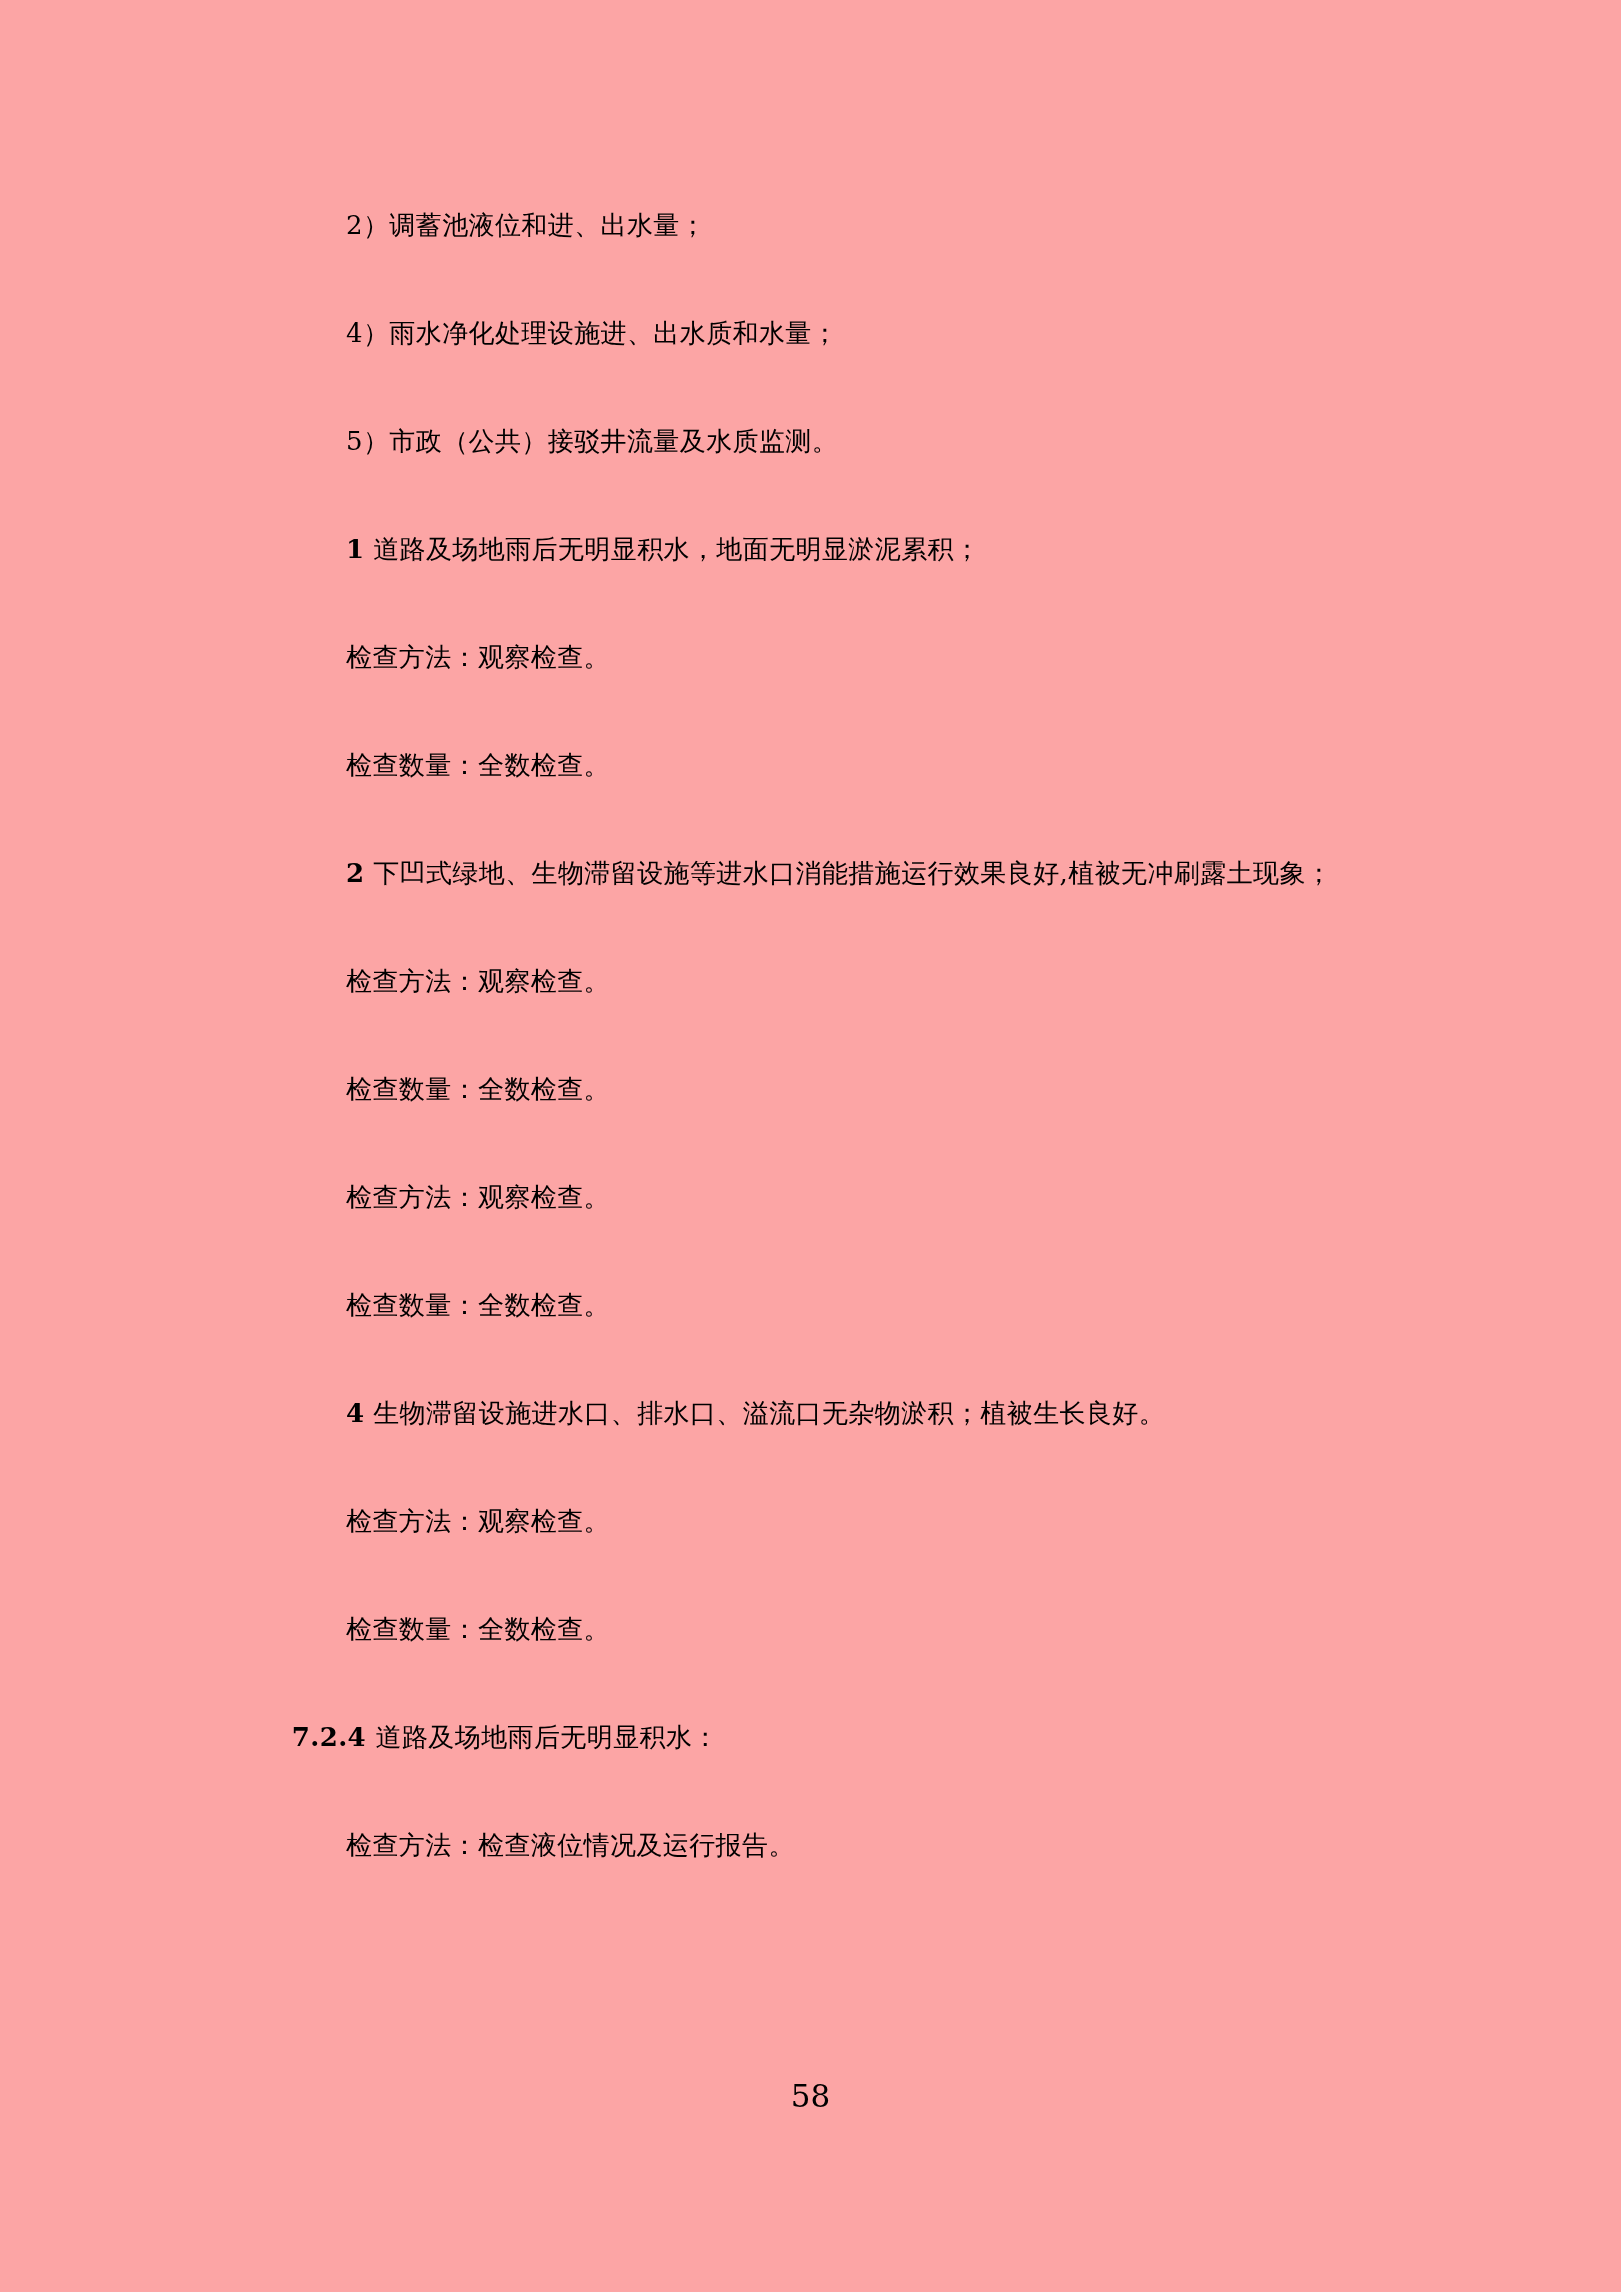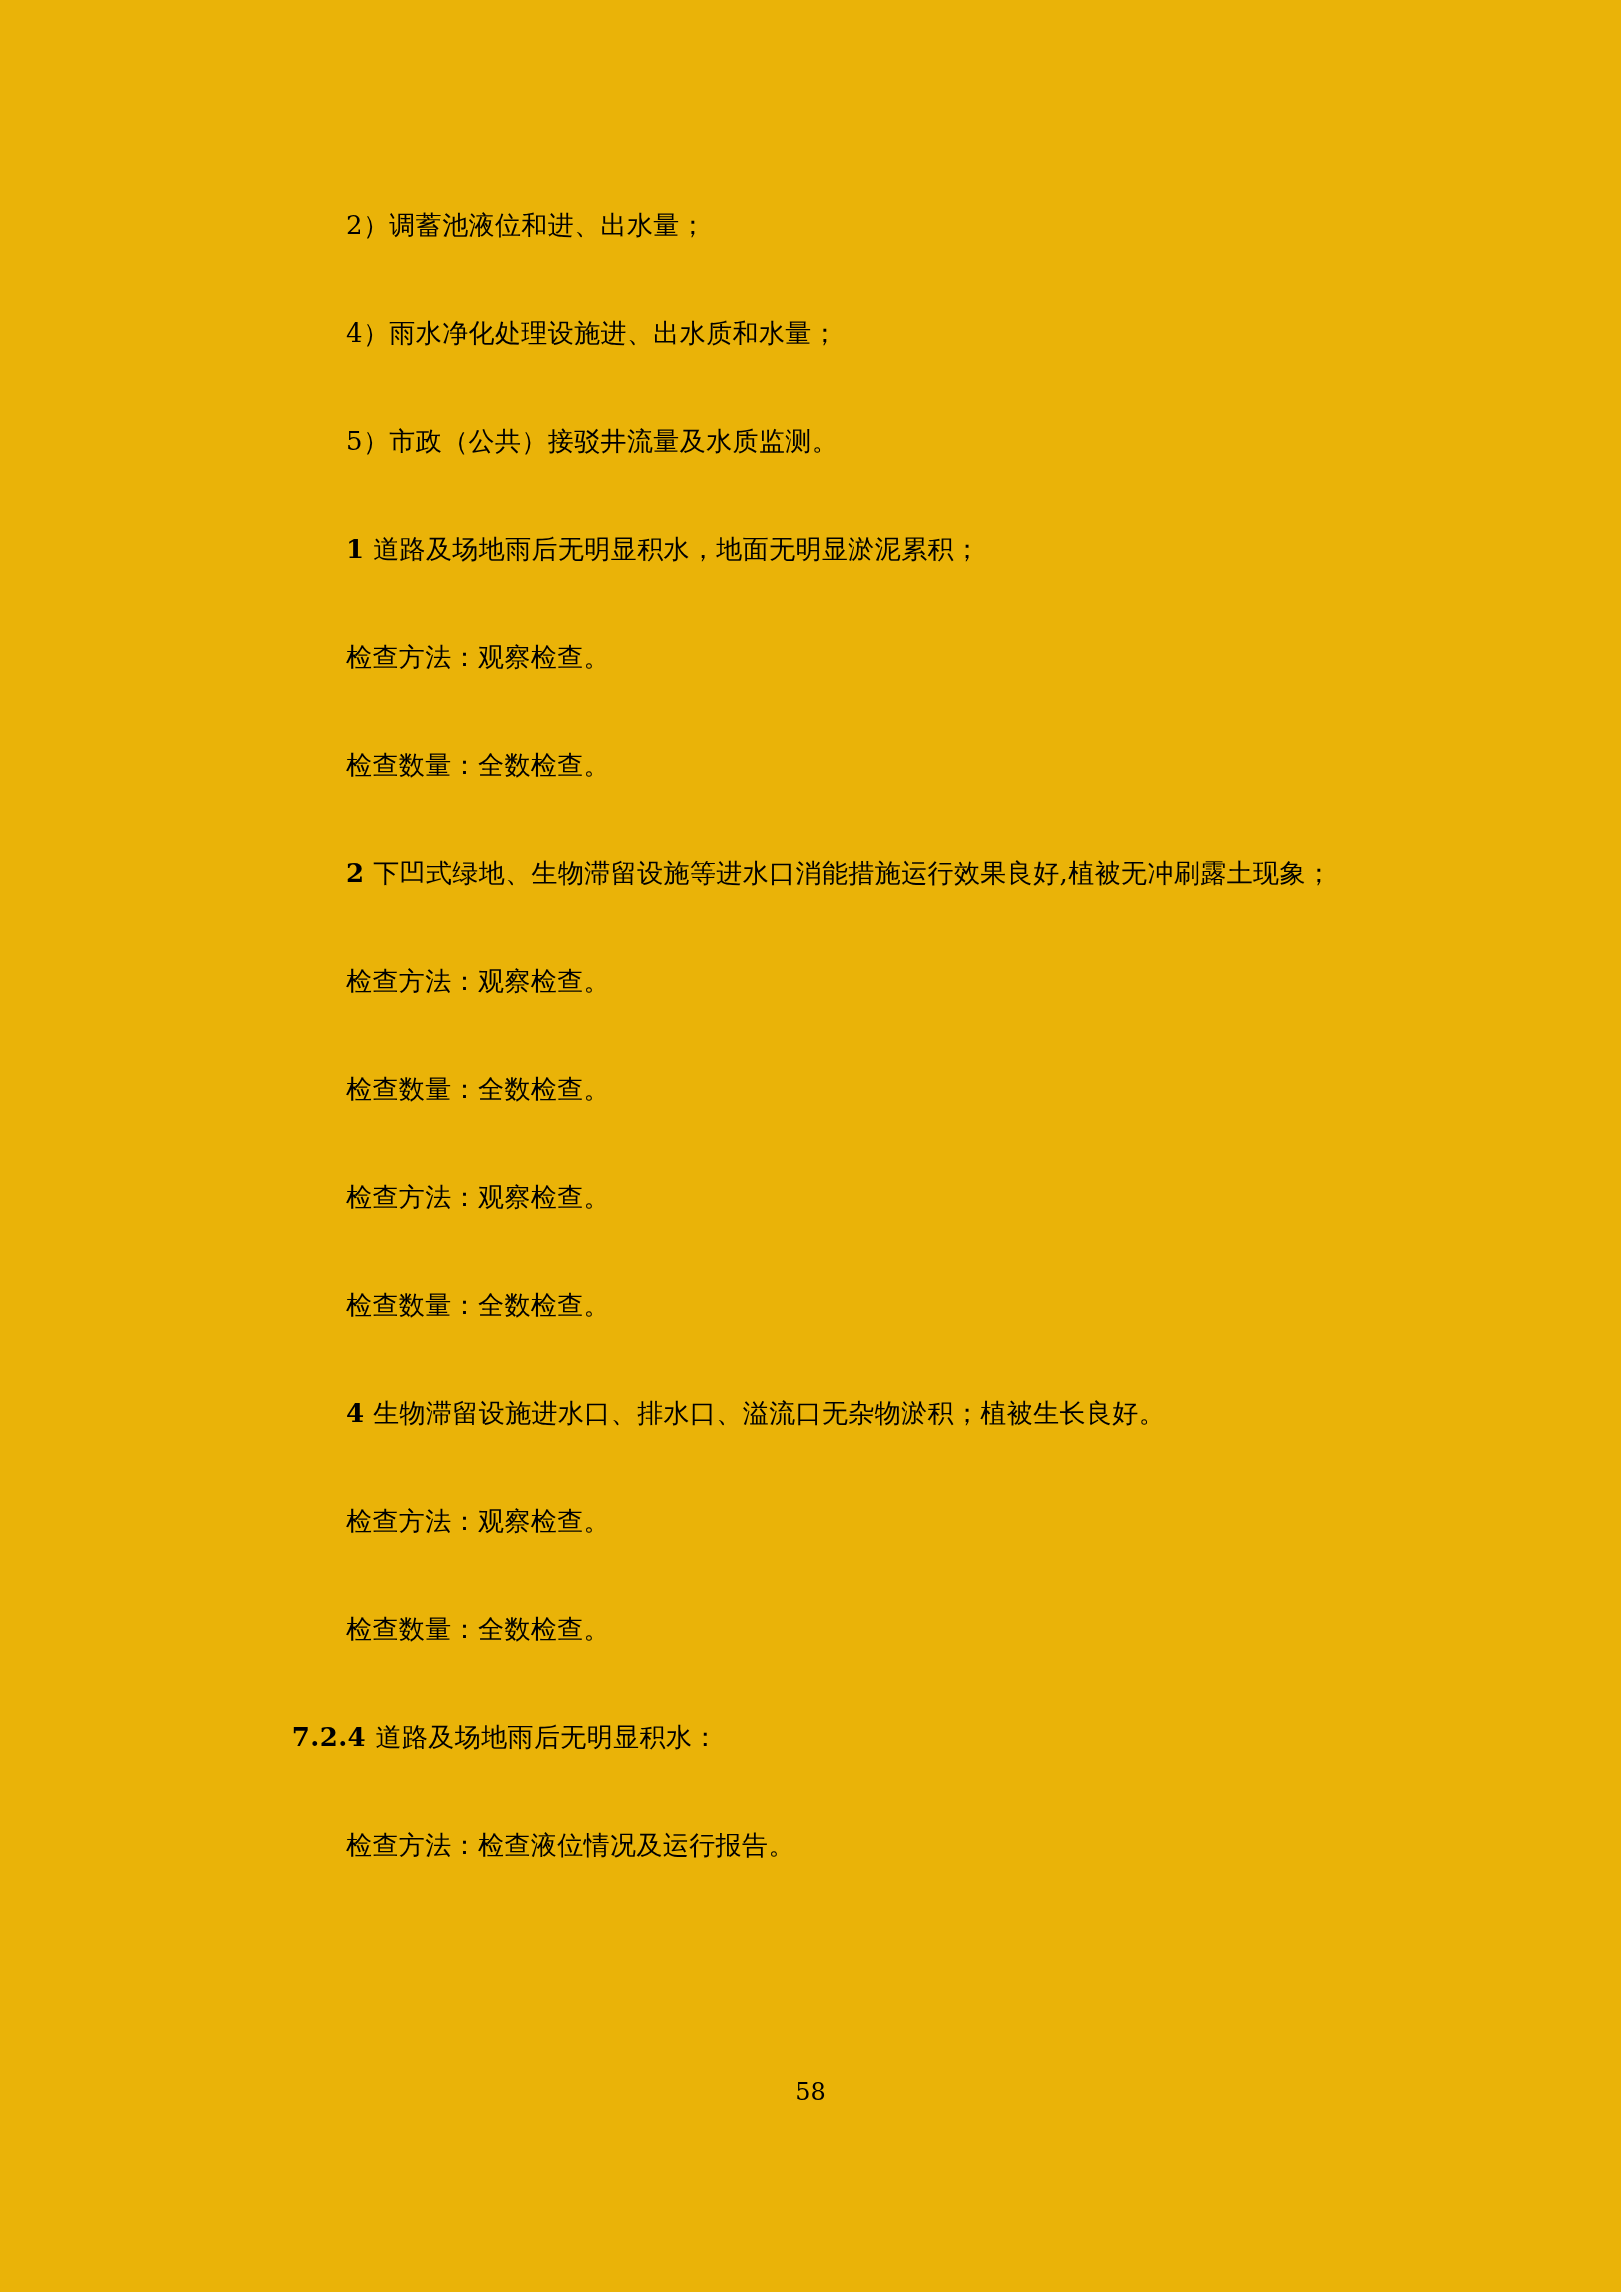--- a/index.html
+++ b/index.html
@@ -10,21 +10,21 @@
   }
   body {
     font-family: "DejaVu Serif", "Liberation Serif", serif;
     color: #000000;
   }
   .page {
     position: relative;
     width: 1621px;
     height: 2293px;
     margin: 0 auto;
-    background: #eab308;
+    background: #fca5a5;
     box-sizing: border-box;
     overflow: hidden;
   }
   .content {
     position: absolute;
     left: 235px;
     top: 186px;
     width: 1157px;
   }
   .line {
@@ -53,21 +53,21 @@
   }
   .normal {
     font-weight: normal;
   }
   .page-number {
     position: absolute;
     left: 0;
     right: 0;
     top: 2078px;
     text-align: center;
-    font-size: 24px;
+    font-size: 31px;
     font-family: "DejaVu Serif", "Liberation Serif", serif;
   }
 </style>
 </head>
 <body>
 
 <div class="page">
 
   <div class="content">
 

